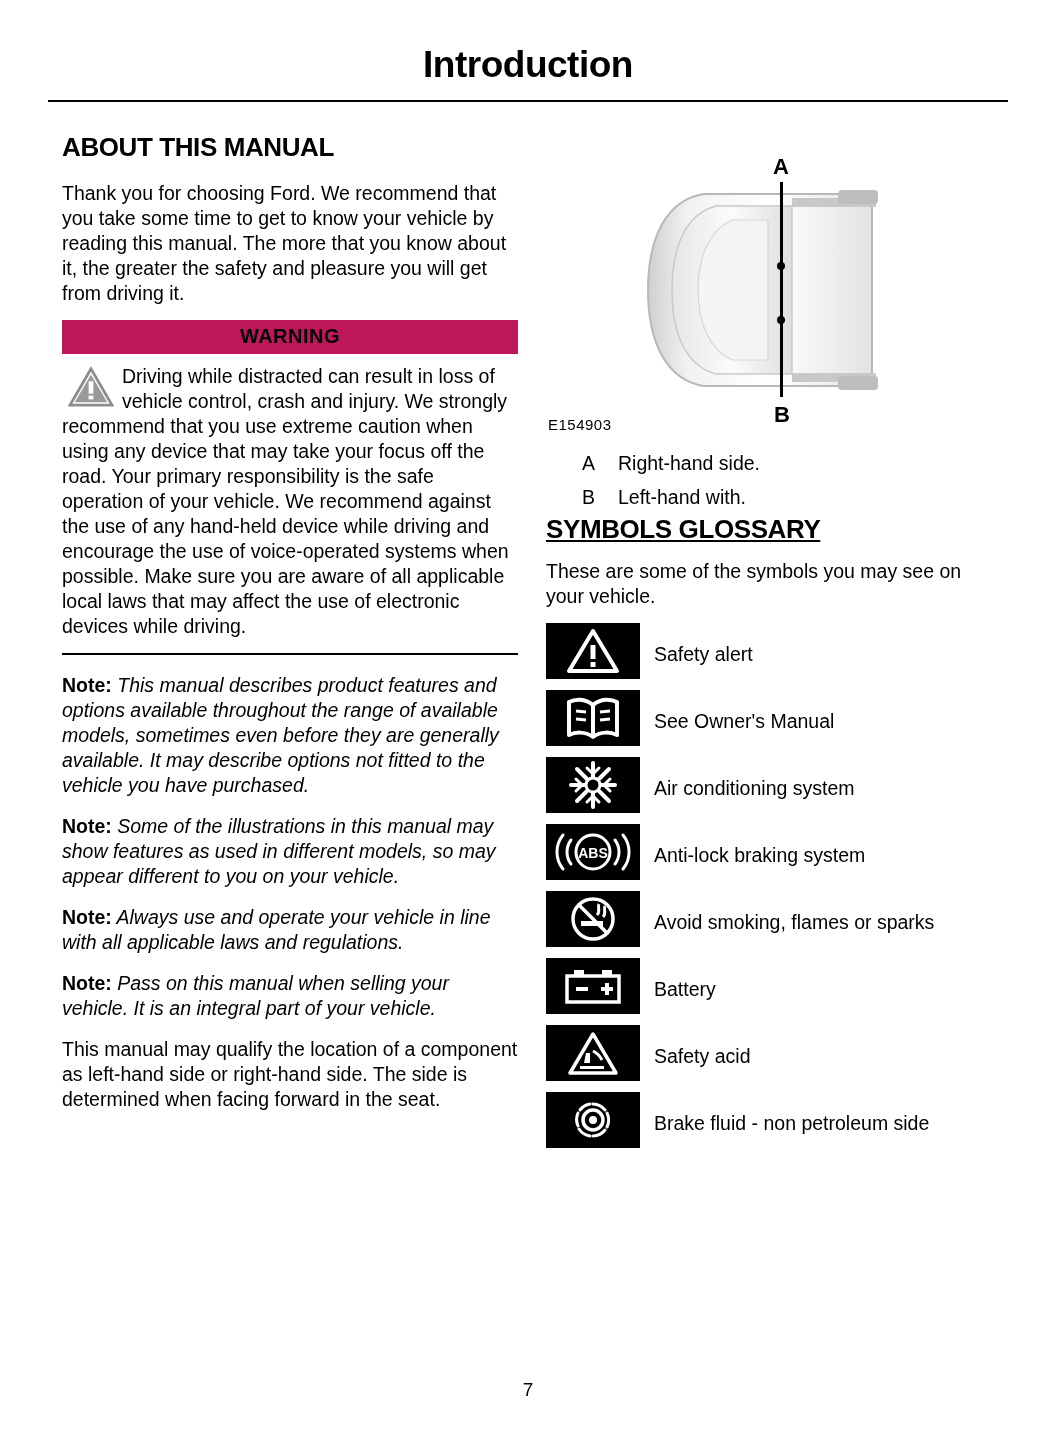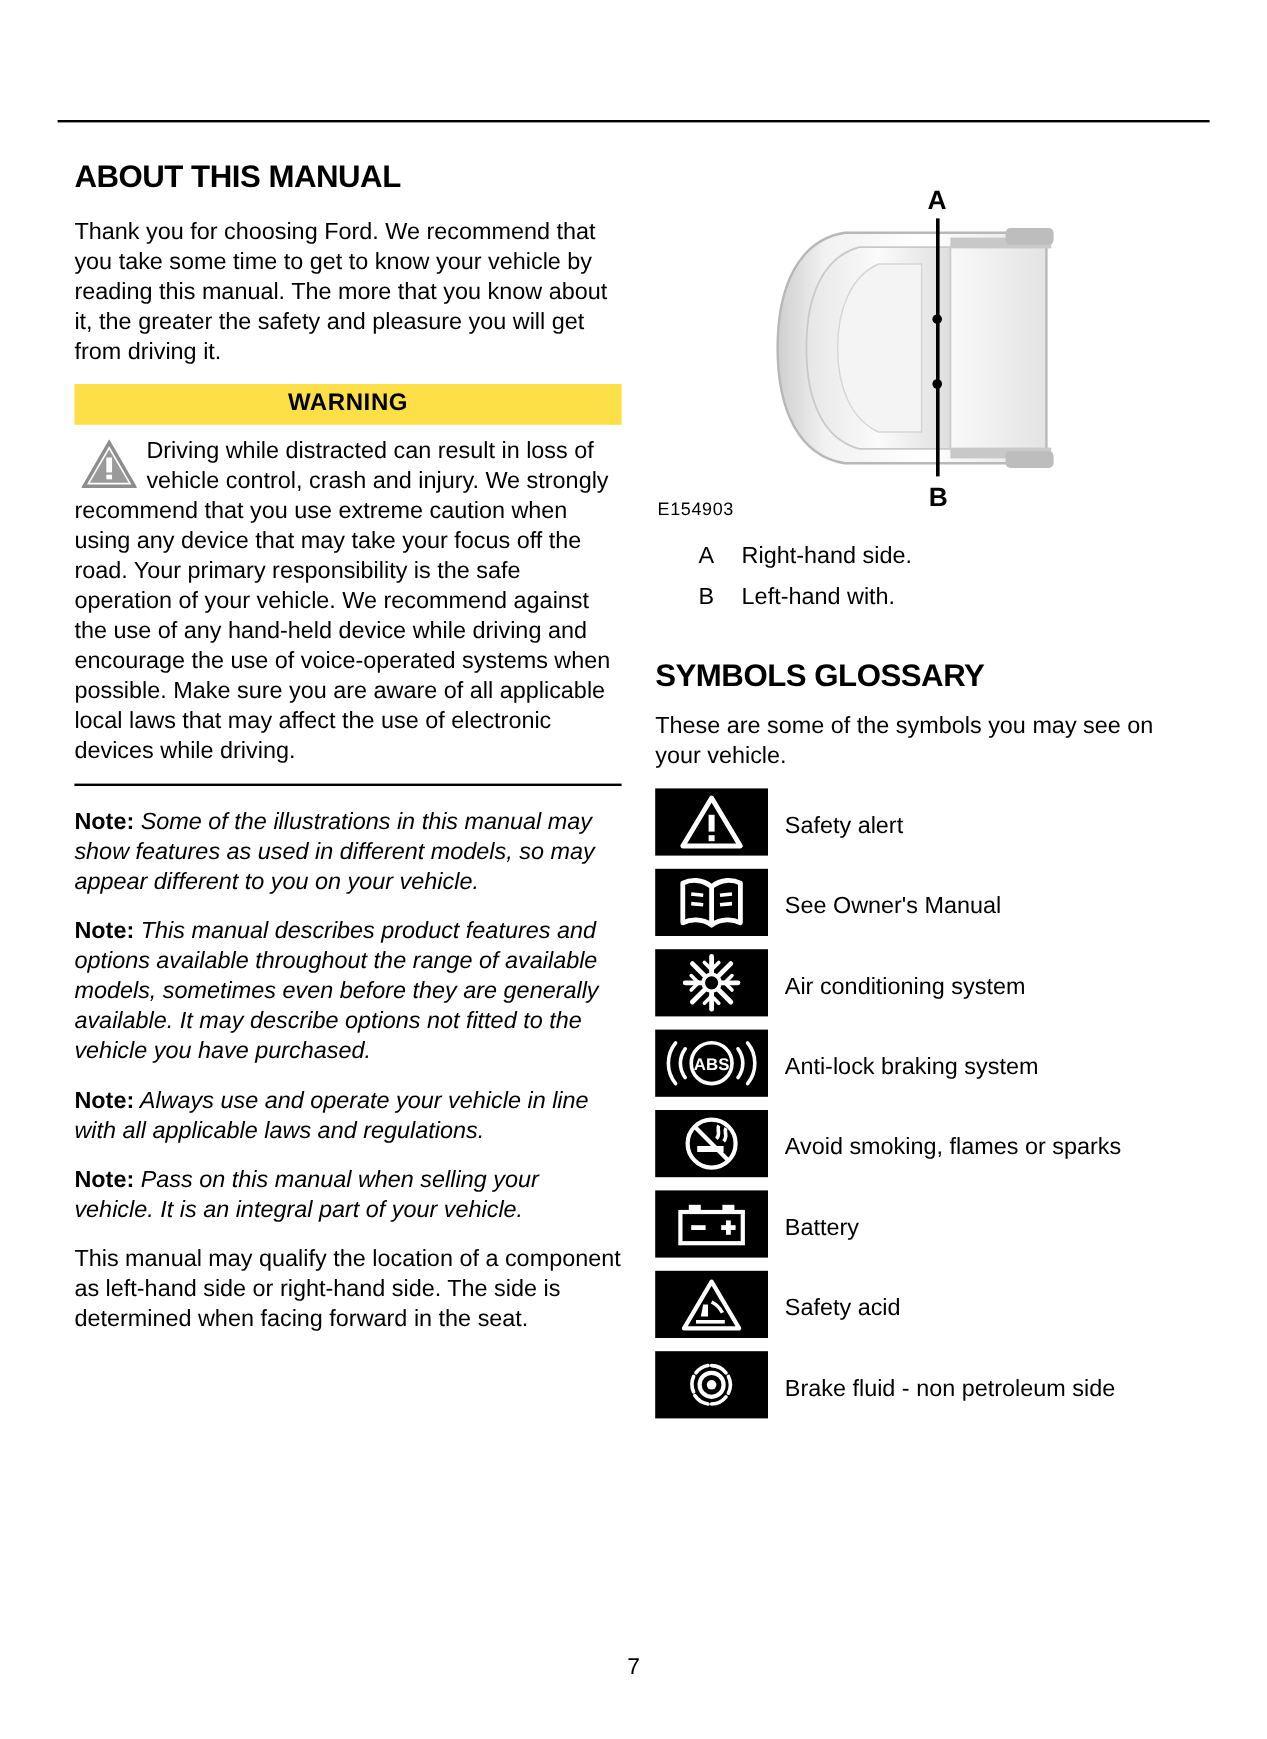--- a/index.html
+++ b/index.html
@@ -56,21 +56,21 @@
     letter-spacing: -0.4px;
     margin: 0 0 18px 0;
   }
   p.body {
     font-size: 19.5px;
     line-height: 25px;
     margin: 0 0 14px 0;
   }
 
   .warning-bar {
-    background: #fde047;
+    background: #be185d;
     text-align: center;
     font-weight: bold;
     font-size: 20px;
     letter-spacing: 0.5px;
     padding: 5px 0 6px 0;
     margin: 12px 0 10px 0;
     width: 456px;
   }
   .warning-body {
     font-size: 19.5px;
@@ -150,21 +150,21 @@
 
   .ab-list {
     margin-top: 12px;
     font-size: 19.5px;
     line-height: 34px;
   }
   .ab-row { display: flex; }
   .ab-key { width: 72px; padding-left: 36px; box-sizing: border-box; }
   .ab-val { }
 
-  h2.section.glossary { margin-top: 34px; margin-bottom: 14px;}
+  h2.section.glossary { margin-bottom: 14px; text-decoration: underline;}
 
   .sym-list { margin-top: 14px; }
   .sym-row {
     display: flex;
     align-items: center;
     margin-bottom: 11px;
   }
   .sym-icon {
     width: 94px;
     height: 56px;
@@ -187,20 +187,23 @@
     right: 0;
     text-align: center;
     font-size: 19px;
   }
 </style>
 </head>
 <body>
 
 <div class="page">
 
+  <div class="page-header">
+    <div class="title">Introduction</div>
+  </div>
   <div class="header-rule"></div>
 
   <div class="columns">
 
     <div class="col-left">
       <h2 class="section">ABOUT THIS MANUAL</h2>
 
       <p class="body">Thank you for choosing Ford.  We recommend that you take some time to get to know your vehicle by reading this manual.  The more that you know about it, the greater the safety and pleasure you will get from driving it.</p>
 
       <div class="warning-bar">WARNING</div>
@@ -210,22 +213,22 @@
           <polygon points="24,3 46,41 2,41" fill="#ffffff" stroke="#8d8d8d" stroke-width="3"></polygon>
           <polygon points="24,9 41,38 7,38" fill="#9a9a9a"></polygon>
           <rect x="21.5" y="16" width="5" height="13" fill="#ffffff"></rect>
           <rect x="21.5" y="31" width="5" height="4" fill="#ffffff"></rect>
         </svg>
         <span>Driving while distracted can result in loss of vehicle control, crash and injury. We strongly recommend that you use extreme caution when using any device that may take your focus off the road. Your primary responsibility is the safe operation of your vehicle. We recommend against the use of any hand-held device while driving and encourage the use of voice-operated systems when possible. Make sure you are aware of all applicable local laws that may affect the use of electronic devices while driving.</span>
       </div>
 
       <div class="warning-rule"></div>
 
+      <p class="note"><b>Note:</b> <span>This manual describes product features and options available throughout the range of available models, sometimes even before they are generally available.  It may describe options not fitted to the vehicle you have purchased.</span></p>
       <p class="note"><b>Note:</b> <span>Some of the illustrations in this manual may show features as used in different models, so may appear different to you on your vehicle.</span></p>
-      <p class="note"><b>Note:</b> <span>This manual describes product features and options available throughout the range of available models, sometimes even before they are generally available.  It may describe options not fitted to the vehicle you have purchased.</span></p>
       <p class="note"><b>Note:</b> <span>Always use and operate your vehicle in line with all applicable laws and regulations.</span></p>
       <p class="note"><b>Note:</b> <span>Pass on this manual when selling your vehicle.  It is an integral part of your vehicle.</span></p>
 
       <p class="body">This manual may qualify the location of a component as left-hand side or right-hand side.  The side is determined when facing forward in the seat.</p>
     </div>
 
     <div class="col-right">
 
       <div class="vehicle-fig">
         <div class="fig-label fig-a">A</div>

